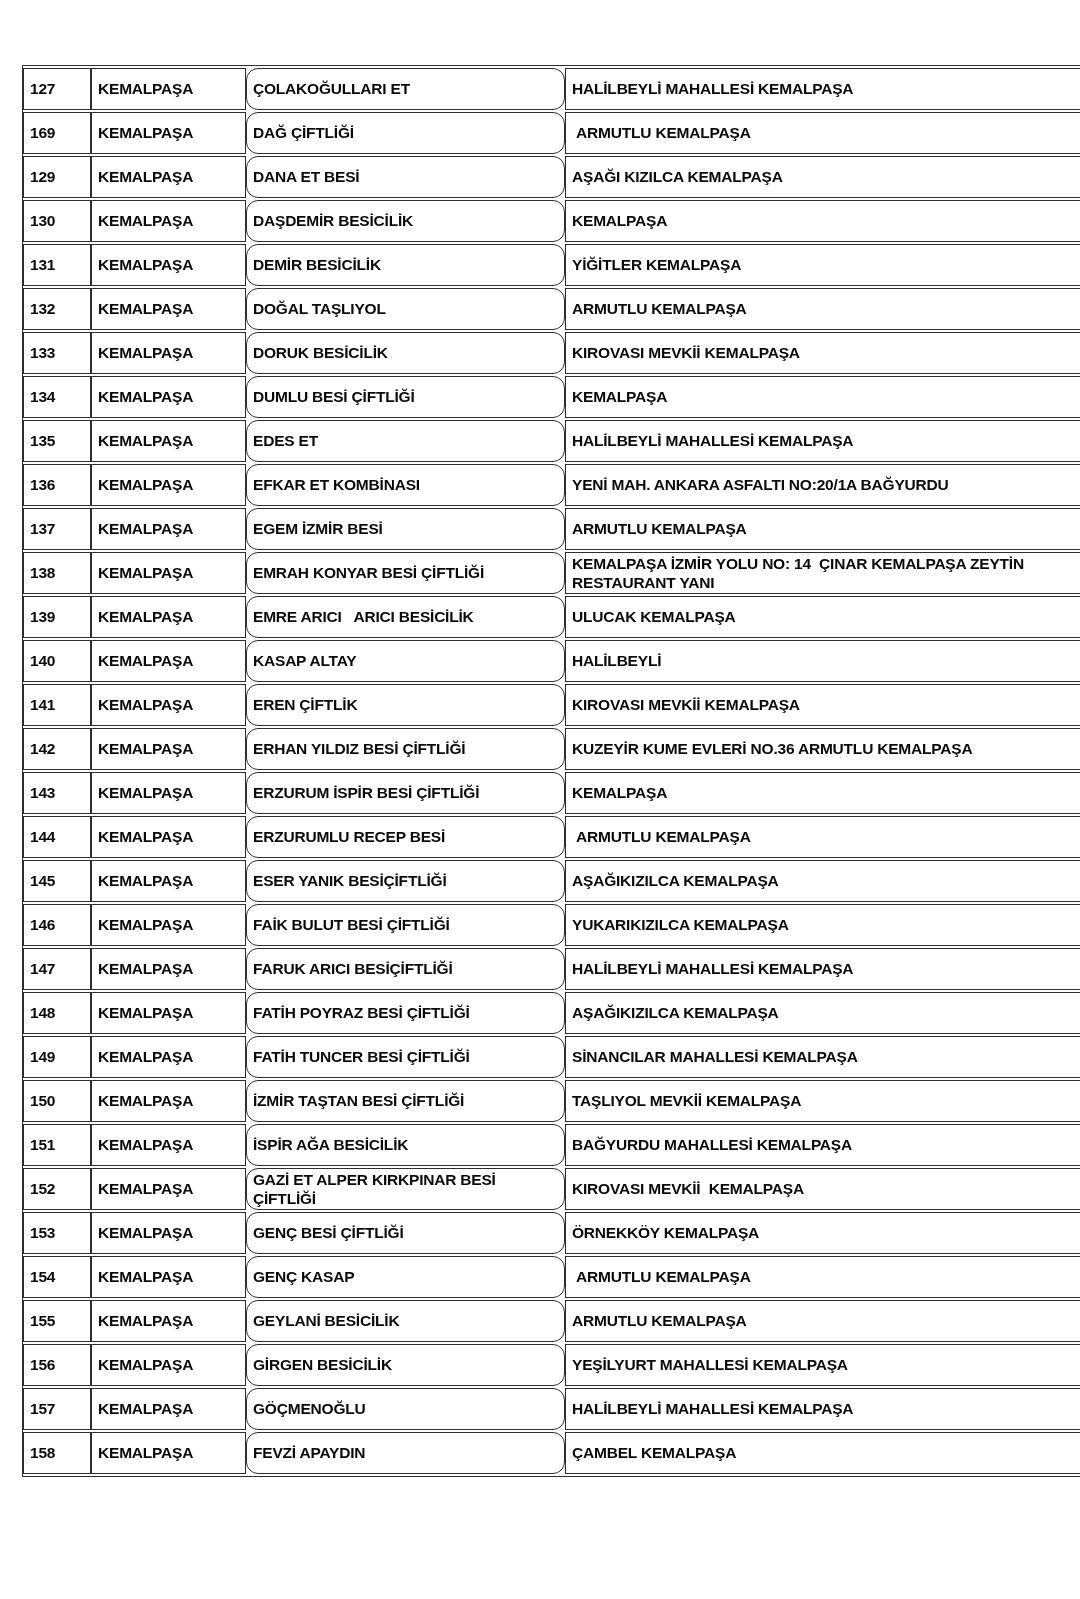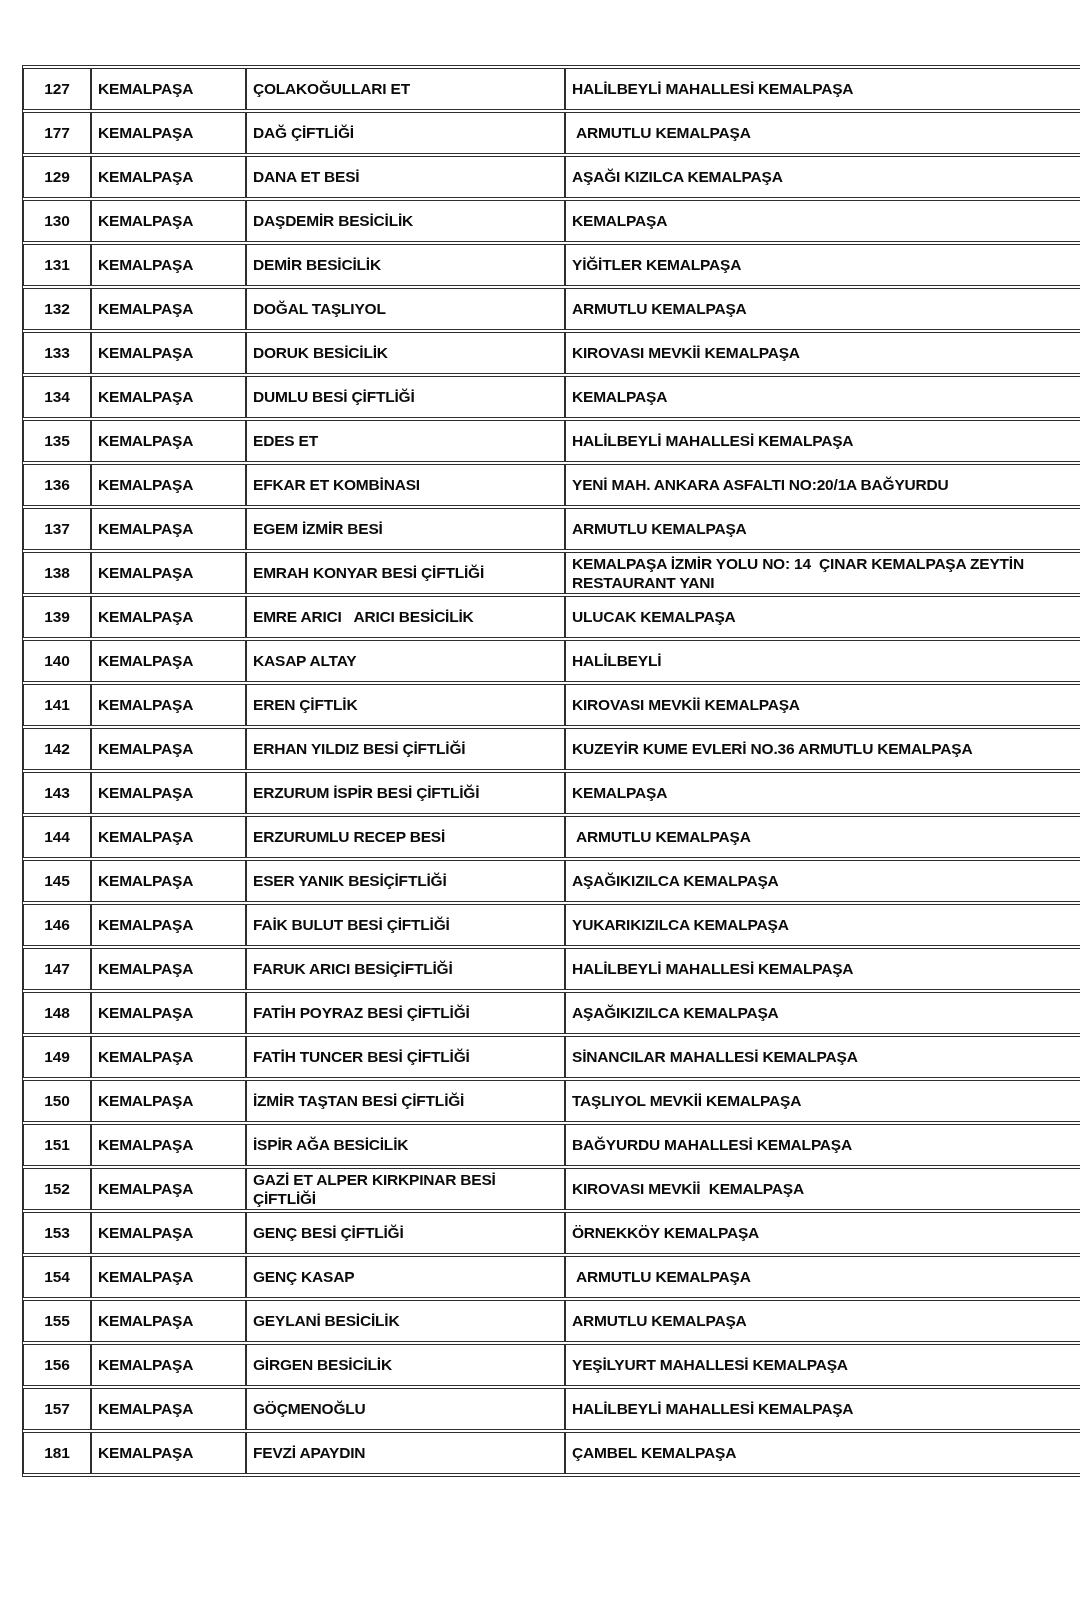--- a/index.html
+++ b/index.html
@@ -39,41 +39,40 @@
     font-size: 15.5px;
     letter-spacing: -0.2px;
     color: #0a0a0a;
     white-space: pre-wrap;
     overflow: hidden;
     padding: 0 6px;
     line-height: 1.25;
   }
   td.c-no {
     width: 54px;
-    text-align: center;
     padding: 0 2px;
   }
   td.c-district { width: 141px; }
-  td.c-name     { width: 305px; }
+  td.c-name     { width: 305px; border-radius: 12px; }
   td.c-address  { width: 536px; }
 </style>
 </head>
 <body>
 
 <div class="page">
   <table class="registry">
     <tbody>
         <tr>
     <td class="c-no">127</td>
     <td class="c-district">KEMALPAŞA</td>
     <td class="c-name">ÇOLAKOĞULLARI ET</td>
     <td class="c-address">HALİLBEYLİ MAHALLESİ KEMALPAŞA</td>
   </tr>
         <tr>
-    <td class="c-no">177</td>
+    <td class="c-no">169</td>
     <td class="c-district">KEMALPAŞA</td>
     <td class="c-name">DAĞ ÇİFTLİĞİ</td>
     <td class="c-address"> ARMUTLU KEMALPAŞA</td>
   </tr>
         <tr>
     <td class="c-no">129</td>
     <td class="c-district">KEMALPAŞA</td>
     <td class="c-name">DANA ET BESİ</td>
     <td class="c-address">AŞAĞI KIZILCA KEMALPAŞA</td>
   </tr>
@@ -241,20 +240,20 @@
     <td class="c-name">GİRGEN BESİCİLİK</td>
     <td class="c-address">YEŞİLYURT MAHALLESİ KEMALPAŞA</td>
   </tr>
         <tr>
     <td class="c-no">157</td>
     <td class="c-district">KEMALPAŞA</td>
     <td class="c-name">GÖÇMENOĞLU</td>
     <td class="c-address">HALİLBEYLİ MAHALLESİ KEMALPAŞA</td>
   </tr>
         <tr>
-    <td class="c-no">181</td>
+    <td class="c-no">158</td>
     <td class="c-district">KEMALPAŞA</td>
     <td class="c-name">FEVZİ APAYDIN</td>
     <td class="c-address">ÇAMBEL KEMALPAŞA</td>
   </tr>
       </tbody>
   </table>
 </div>
 
 </body></html>

